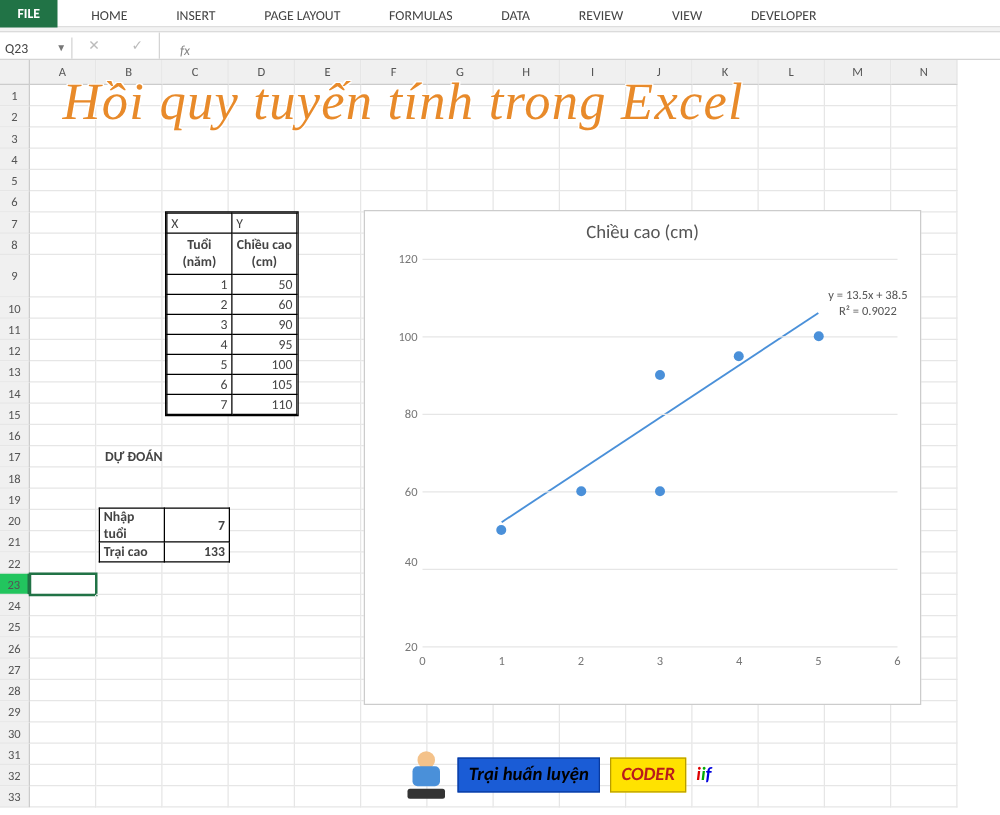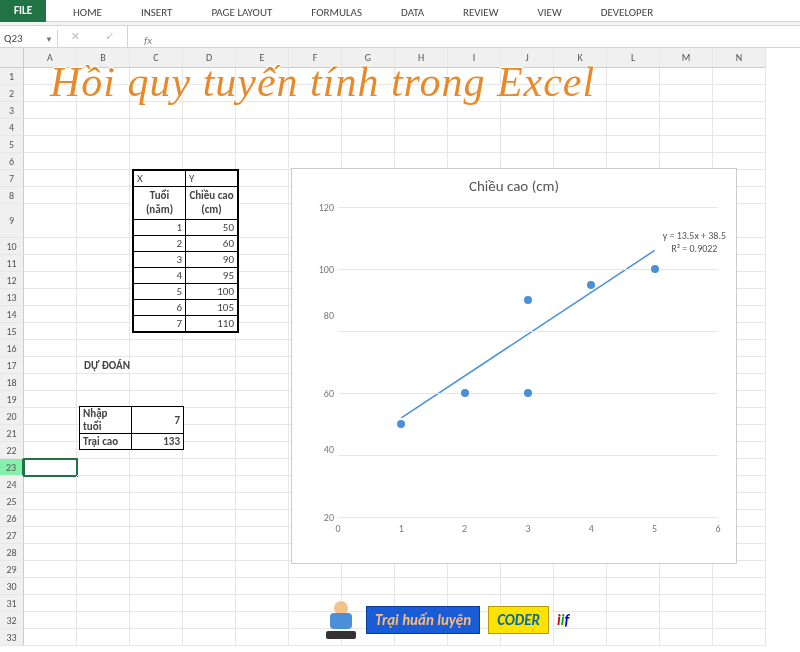--- a/index.html
+++ b/index.html
@@ -12,21 +12,21 @@
   .namebox { width:58px; border-right:1px solid #d4d4d4; padding:2px 4px; display:flex; align-items:center; justify-content:space-between;}
   .namebox .dd { font-size:8px; color:#777;}
   .fx-ctrl { width:70px; display:flex; align-items:center; justify-content:space-around; color:#bbb; border-right:1px solid #d4d4d4; height:100%;}
   .fx-lbl { width:20px; text-align:center; font-style:italic; color:#888;margin-left:10px;}
   .fx-input { flex:1; padding:2px 4px;}
   .sheet { display:flex; height:calc(652px - 22px - 4px - 22px);}
   .rowhdrs { display:flex; flex-direction:column; width:24px;}
   .corner { height:20px; background:#f0f0f0; border-right:1px solid #ccc; border-bottom:1px solid #ccc;}
   .rh { height:17px; background:#f0f0f0; border-right:1px solid #ccc; border-bottom:1px solid #e6e6e6; font-size:10px; color:#555; text-align:center; line-height:17px;}
   .rh.tall { height:34px; line-height:34px;}
-  .rh.sel { background:#86efac; border-right:2px solid #217346;}
+  .rh.sel { background:#22c55e; border-right:2px solid #217346;}
   .gridwrap { flex:1; position:relative; }
   .colhdrs { display:flex; height:20px;}
   .ch { width:53px; background:#f0f0f0; border-right:1px solid #e6e6e6; border-bottom:1px solid #ccc; text-align:center; font-size:10px; color:#555; line-height:20px;}
   .rows { position:relative;}
   .row { display:flex; height:17px;}
   .row.tall { height:34px;}
   .cell { width:53px; border-right:1px solid #e6e6e6; border-bottom:1px solid #e6e6e6; padding:0 3px; font-size:11px; line-height:16px; overflow:hidden; white-space:nowrap;}
   .cell.sel { outline:2px solid #217346; outline-offset:-1px; background:#fff;}
   .overlay { position:absolute; pointer-events:none; }
   .overlay * { pointer-events:auto;}
@@ -52,22 +52,22 @@
   .grid-h { position:absolute; left:0; width:100%; height:1px; background:#e6e6e6;}
   .axis-y-tick { position:absolute; left:-30px; width:26px; text-align:right; font-size:10px; color:#777; transform:translateY(-50%);}
   .axis-x-tick { position:absolute; bottom:-18px; font-size:10px; color:#777; transform:translateX(-50%);}
   .pt { position:absolute; width:8px; height:8px; border-radius:50%; background:#4a90d9; transform:translate(-50%,-50%);}
   .trend { position:absolute; left:0; top:0; width:100%; height:100%; overflow:visible;}
   .trend line { stroke:#4a90d9; stroke-width:1.5;}
   .eqn { position:absolute; right:10px; top:60px; font-size:10px; color:#555; text-align:center; line-height:13px;}
   
   .logos { position:absolute; left:300px; top:553px; display:flex; align-items:center; gap:8px;}
   .badge { padding:4px 8px; font-weight:bold; font-size:15px; font-style:italic;}
-  .badge.blue { background:#1a5cd6; color:#fdba74; border:1px solid #093a9e;}
-  .badge.yellow { background:#ffe200; color:#0369a1; border:1px solid #b89d00;}
+  .badge.blue { background:#1a5cd6; color:#000000; border:1px solid #093a9e;}
+  .badge.yellow { background:#ffe200; color:#b91c1c; border:1px solid #b89d00;}
   .iif { font-style:italic; font-weight:bold; font-size:15px;}
   .iif .r{color:#d00;} .iif .g{color:#0a0;} .iif .b{color:#00d;}
   .guy { width:34px; height:38px; position:relative;}
   .guy .head{position:absolute;left:10px;top:0;width:14px;height:14px;border-radius:50%;background:#f4c28a;}
   .guy .body{position:absolute;left:6px;top:12px;width:22px;height:16px;background:#4a90d9;border-radius:4px;}
   .guy .kb{position:absolute;left:2px;bottom:0;width:30px;height:8px;background:#333;border-radius:2px;}
 </style>
 </head>
 <body>
 
@@ -751,21 +751,21 @@
           <svg class="trend" id="trendsvg" viewBox="0 0 380 310">
               <line x1="63.33333333333333" y1="210.8" x2="316.6666666666667" y2="43.39999999999998"></line>
             </svg>
         <div class="grid-h" style="top: 310px;"></div>
             <div class="axis-y-tick" style="top: 310px;">20</div>
             <div class="grid-h" style="top: 248px;"></div>
             <div class="axis-y-tick" style="top: 242px;">40</div>
             <div class="grid-h" style="top: 186px;"></div>
             <div class="axis-y-tick" style="top: 186px;">60</div>
             <div class="grid-h" style="top: 124px;"></div>
-            <div class="axis-y-tick" style="top: 108px;">80</div>
+            <div class="axis-y-tick" style="top: 124px;">80</div>
             <div class="grid-h" style="top: 62px;"></div>
             <div class="axis-y-tick" style="top: 62px;">100</div>
             <div class="grid-h" style="top: 0px;"></div>
             <div class="axis-y-tick" style="top: 0px;">120</div>
             <div class="axis-x-tick" style="left: 0px;">0</div>
             <div class="axis-x-tick" style="left: 63.3333px;">1</div>
             <div class="axis-x-tick" style="left: 126.667px;">2</div>
             <div class="axis-x-tick" style="left: 190px;">3</div>
             <div class="axis-x-tick" style="left: 253.333px;">4</div>
             <div class="axis-x-tick" style="left: 316.667px;">5</div>

